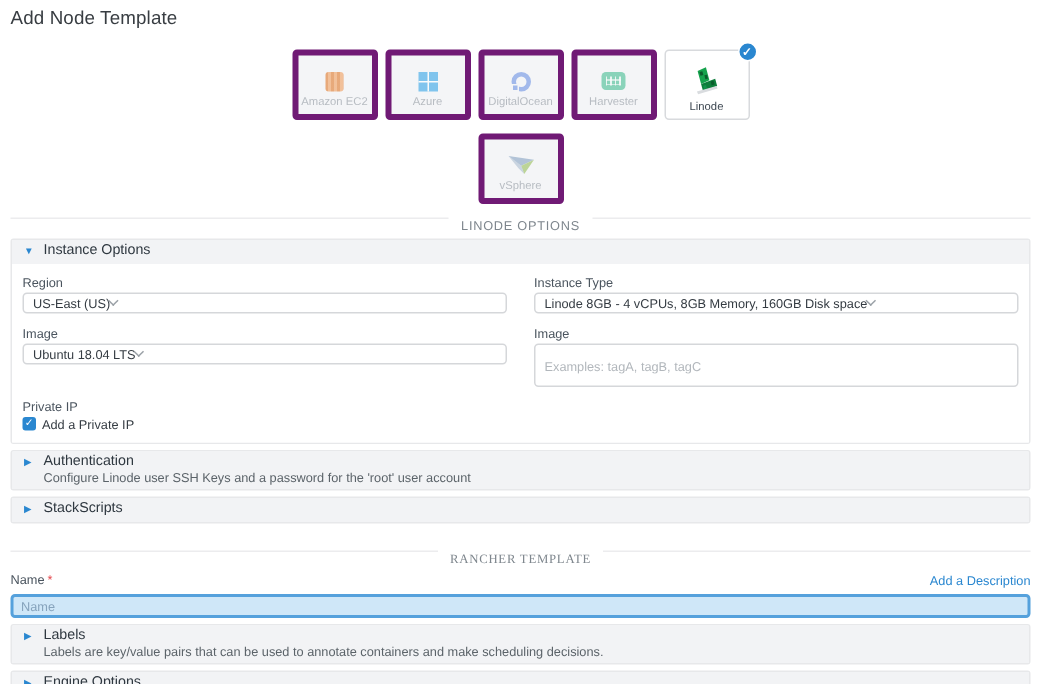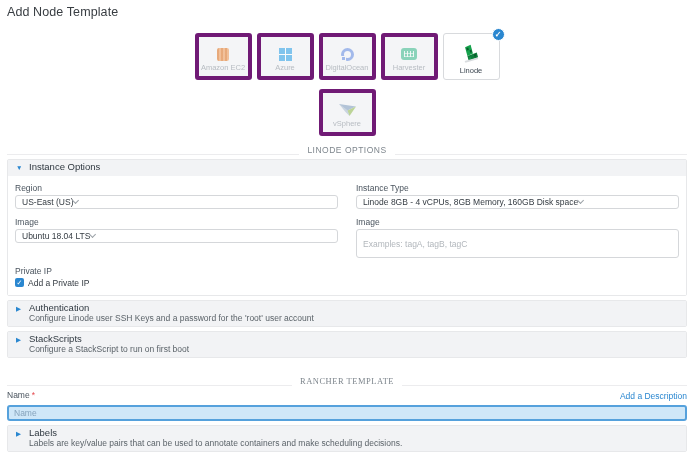--- a/index.html
+++ b/index.html
@@ -39,21 +39,21 @@
   .ic-do { width:13px; height:13px; border-radius:50%; border:3px solid #7095e4; position:relative; }
   .ic-do::before { content:""; position:absolute; left:-4px; bottom:-4px; width:6px; height:6px; background:#f4f5f7; }
   .ic-do::after  { content:""; position:absolute; left:-2px; bottom:-2px; width:3px; height:3px; background:#7095e4; }
   .ic-harv { width:16px; height:12px; border-radius:3px; background:#4abf95; position:relative; }
   .ic-harv::before { content:""; position:absolute; left:3px; right:3px; top:3px; bottom:3px;
         background:
           repeating-linear-gradient(90deg,rgba(255,255,255,.85) 0,rgba(255,255,255,.85) 1px,transparent 1px,transparent 3px),
           repeating-linear-gradient(0deg,rgba(255,255,255,.6) 0,rgba(255,255,255,.6) 1px,transparent 1px,transparent 3px); }
 
   
-  .divider { display:flex; align-items:flex-end; }
+  .divider { display:flex; align-items:flex-start; }
   .divider.first  { margin:9px 0 4px; }
   .divider.second { margin:18px 0 2px;font-family:Liberation Serif, serif; }
   .divider .line { flex:1; height:1px; background:#ececee; }
   .divider .dtext { margin:0 8px; font-size:8.5px; color:#7e868d; letter-spacing:.5px; }
 
   
   .accordion { border:1px solid #e7e8ea; border-radius:2px; margin-top:4px; }
   .acc-header { background:#f2f3f5; padding:2px 8px 3px; display:flex; gap:6px; cursor:pointer; }
   .acc-tri { color:#2a87d0; font-size:6.5px; line-height:10px; width:7px; flex:none; margin-top:1px; }
   .acc-title { font-size:9.5px; line-height:10px; color:#2f3840; }
@@ -210,21 +210,20 @@
         <div class="acc-sub">Configure Linode user SSH Keys and a password for the 'root' user account</div>
       </span>
     </div>
   </div>
 
   <div class="accordion">
     <div class="acc-header">
       <span class="acc-tri">▶</span>
       <span>
         <div class="acc-title">StackScripts</div>
-        <div class="acc-sub">Configure a StackScript to run on first boot</div>
       </span>
     </div>
   </div>
 
   <div class="divider second">
     <span class="line"></span>
     <span class="dtext">RANCHER TEMPLATE</span>
     <span class="line"></span>
   </div>
 

